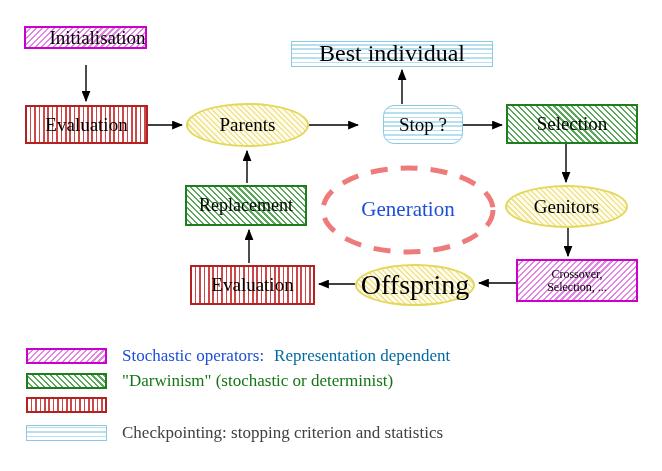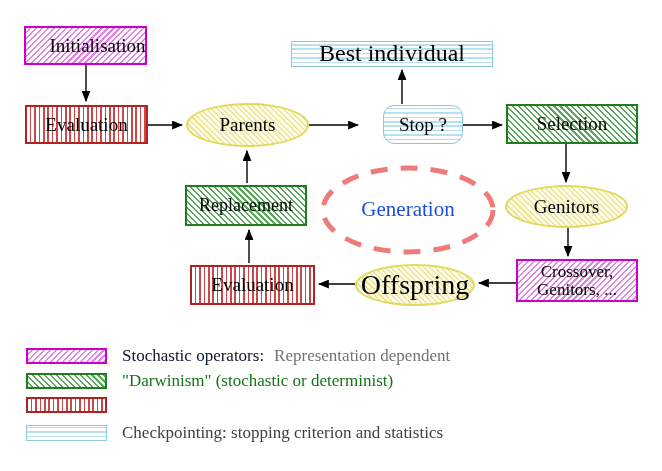--- a/index.html
+++ b/index.html
@@ -29,46 +29,46 @@
     border:1px solid #8cc8e0;
   }
   .yellow-hatch{
     background:repeating-linear-gradient(45deg,#fffceb 0 2.4px,#f0e596 2.4px 3.9px);
     border:2px solid #e2d85a;
   }
   .ellipse{border-radius:50%;}
   .rounded{border-radius:11px;}
 
   
-  #n-initialisation{left:24px;top:26px;width:123px;height:39px;padding-left:24px;}
+  #n-initialisation{left:24px;top:26px;width:123px;height:23px;padding-left:24px;}
   #n-evaluation-top{left:25px;top:105px;width:123px;height:39px;}
   #n-parents{left:186px;top:103px;width:123px;height:44px;}
   #n-best{left:291px;top:41px;width:202px;height:26px;font-size:24px;}
   #n-stop{left:383px;top:105px;width:80px;height:39px;}
   #n-selection{left:506px;top:104px;width:132px;height:40px;}
   #n-replacement{left:185px;top:185px;width:122px;height:41px;font-size:18px;}
   #n-genitors{left:505px;top:185px;width:123px;height:43px;}
-  #n-crossover{left:516px;top:259px;width:122px;height:43px;font-size:17px;flex-direction:column;}
+  #n-crossover{left:516px;top:259px;width:122px;height:43px;font-size:12px;flex-direction:column;}
   #n-offspring{left:355px;top:264px;width:120px;height:42px;font-size:28px;}
   #n-evaluation-bottom{left:190px;top:265px;width:125px;height:40px;}
 
   #generation-label{
     position:absolute;left:323px;top:197px;width:170px;text-align:center;
     font-size:21px;color:#1d4ed8;
   }
 
   #arrows{position:absolute;left:0;top:0;width:662px;height:471px;}
 
   
   .legend-row{position:absolute;left:26px;display:flex;align-items:center;}
   .legend-swatch{width:81px;height:16px;box-sizing:border-box;margin-right:15px;flex:none;}
   .legend-text{font-size:17px;white-space:nowrap;}
   #lr1{top:346px;} #lr2{top:371px;} #lr3{top:397px;} #lr4{top:423px;}
-  .t-magenta{color:#0f172a;}
-  .t-gold{color:#737373;}
+  .t-magenta{color:#1d4ed8;}
+  .t-gold{color:#0369a1;}
   .t-green{color:#157515;}
   .t-red{color:#cc1111;}
   .t-cyan{color:#404040;}
   .gap-left{margin-left:10px;}
 </style>
 </head>
 <body>
 
 <div id="stage">
 
@@ -123,21 +123,21 @@
   </div>
 
   <div id="generation-label">Generation</div>
 
   <div class="node yellow-hatch ellipse" id="n-genitors">
     <span>Genitors</span>
   </div>
 
   <div class="node magenta-hatch" id="n-crossover">
     <span>Crossover,</span>
-    <span>Genitors, ...</span>
+    <span>Selection, ...</span>
   </div>
 
   <div class="node yellow-hatch ellipse" id="n-offspring">
     <span>Offspring</span>
   </div>
 
   <div class="node red-stripe" id="n-evaluation-bottom">
     <span>Evaluation</span>
   </div>
 

